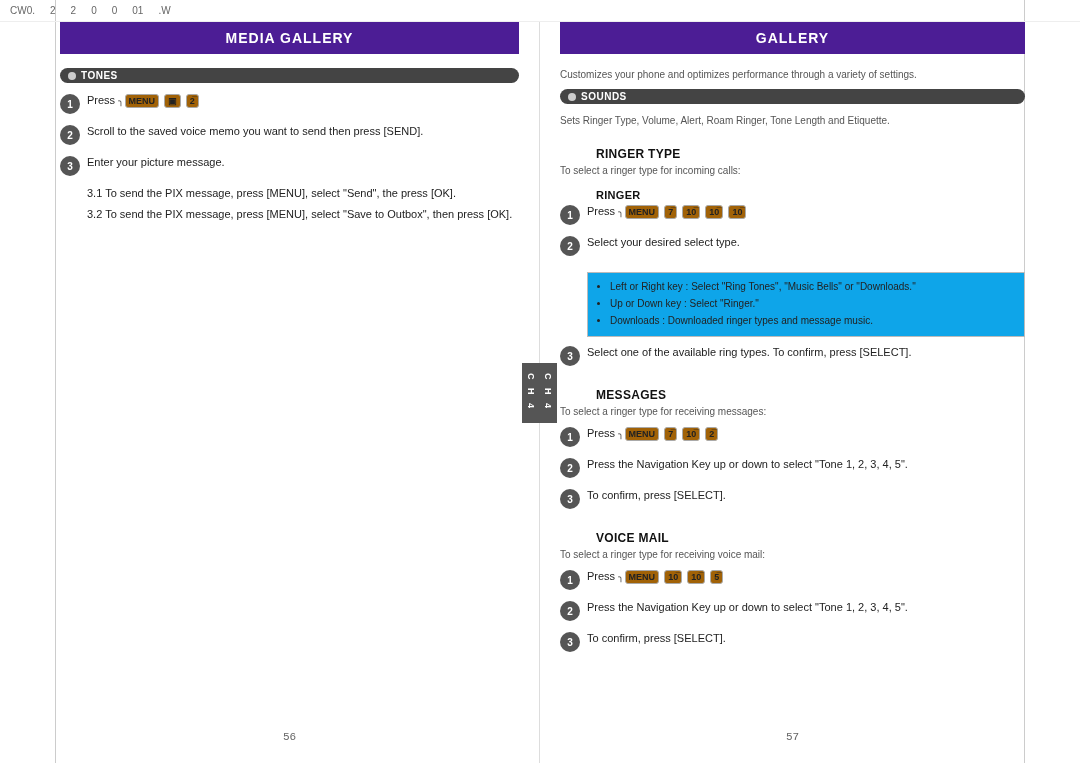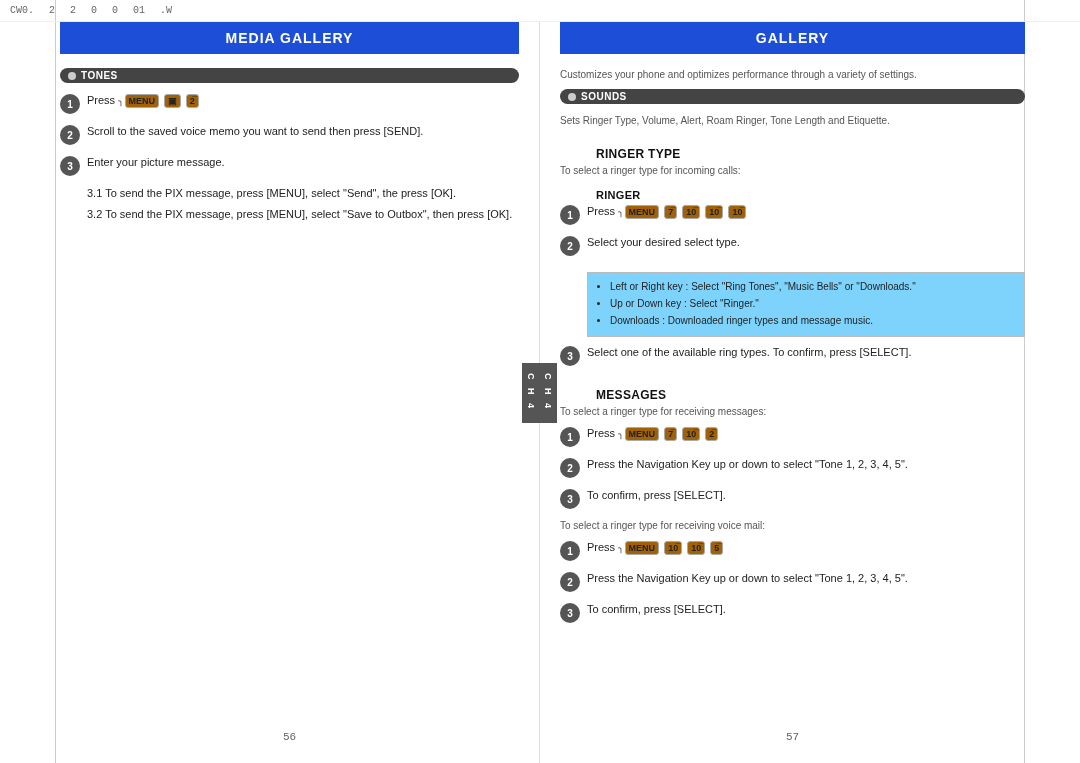--- a/index.html
+++ b/index.html
@@ -89,21 +89,21 @@
       flex-direction: column;
       align-items: center;
       justify-content: center;
       font-size: 9px;
       font-weight: bold;
       z-index: 10;
     }
 
     
     .section-header {
-      background: #1d4ed8;
+      background: #4c1d95;
       color: white;
       font-size: 14px;
       font-weight: bold;
       text-align: center;
       padding: 8px 0;
       margin-bottom: 14px;
       letter-spacing: 1px;
     }
 
     
@@ -197,21 +197,21 @@
       color: #555;
       margin-bottom: 7px;
       line-height: 1.4;
     }
 
     
     .info-box {
       border: 1px solid #bbb;
       padding: 6px 10px;
       margin: 6px 0 8px 27px;
-      background: #7dd3fc;
+      background: #0ea5e9;
       font-size: 10px;
       line-height: 1.5;
     }
     .info-box ul {
       padding-left: 12px;
     }
     .info-box li {
       margin-bottom: 2px;
     }
 
@@ -234,21 +234,20 @@
       height: 22px;
       display: flex;
       align-items: center;
       padding: 0 10px;
       font-size: 10px;
       color: #666;
       border-bottom: 1px solid #eee;
     }
     .top-bar-item {
       margin-right: 15px;
-      font-family: Liberation Mono, monospace;
     }
   </style>
 </head>
 <body>
 
 <div class="vline-left"></div>
 <div class="vline-right"></div>
 
 <div class="top-bar">
   <span class="top-bar-item">CW0.</span>
@@ -371,20 +370,21 @@
     <div class="step">
       <div class="step-num">2</div>
       <div class="step-content">Press the Navigation Key up or down to select "Tone 1, 2, 3, 4, 5".</div>
     </div>
 
     <div class="step">
       <div class="step-num">3</div>
       <div class="step-content">To confirm, press [SELECT].</div>
     </div>
 
+    <div class="subsection-title">VOICE MAIL</div>
     <p class="subsection-desc">To select a ringer type for receiving voice mail:</p>
 
     <div class="step">
       <div class="step-num">1</div>
       <div class="step-content">
         Press <span class="menu-icon">╮</span><span class="key-icon">MENU</span>
         <span class="key-icon">10̅</span>
         <span class="key-icon">10̅</span>
         <span class="key-icon">5̅</span>
       </div>

